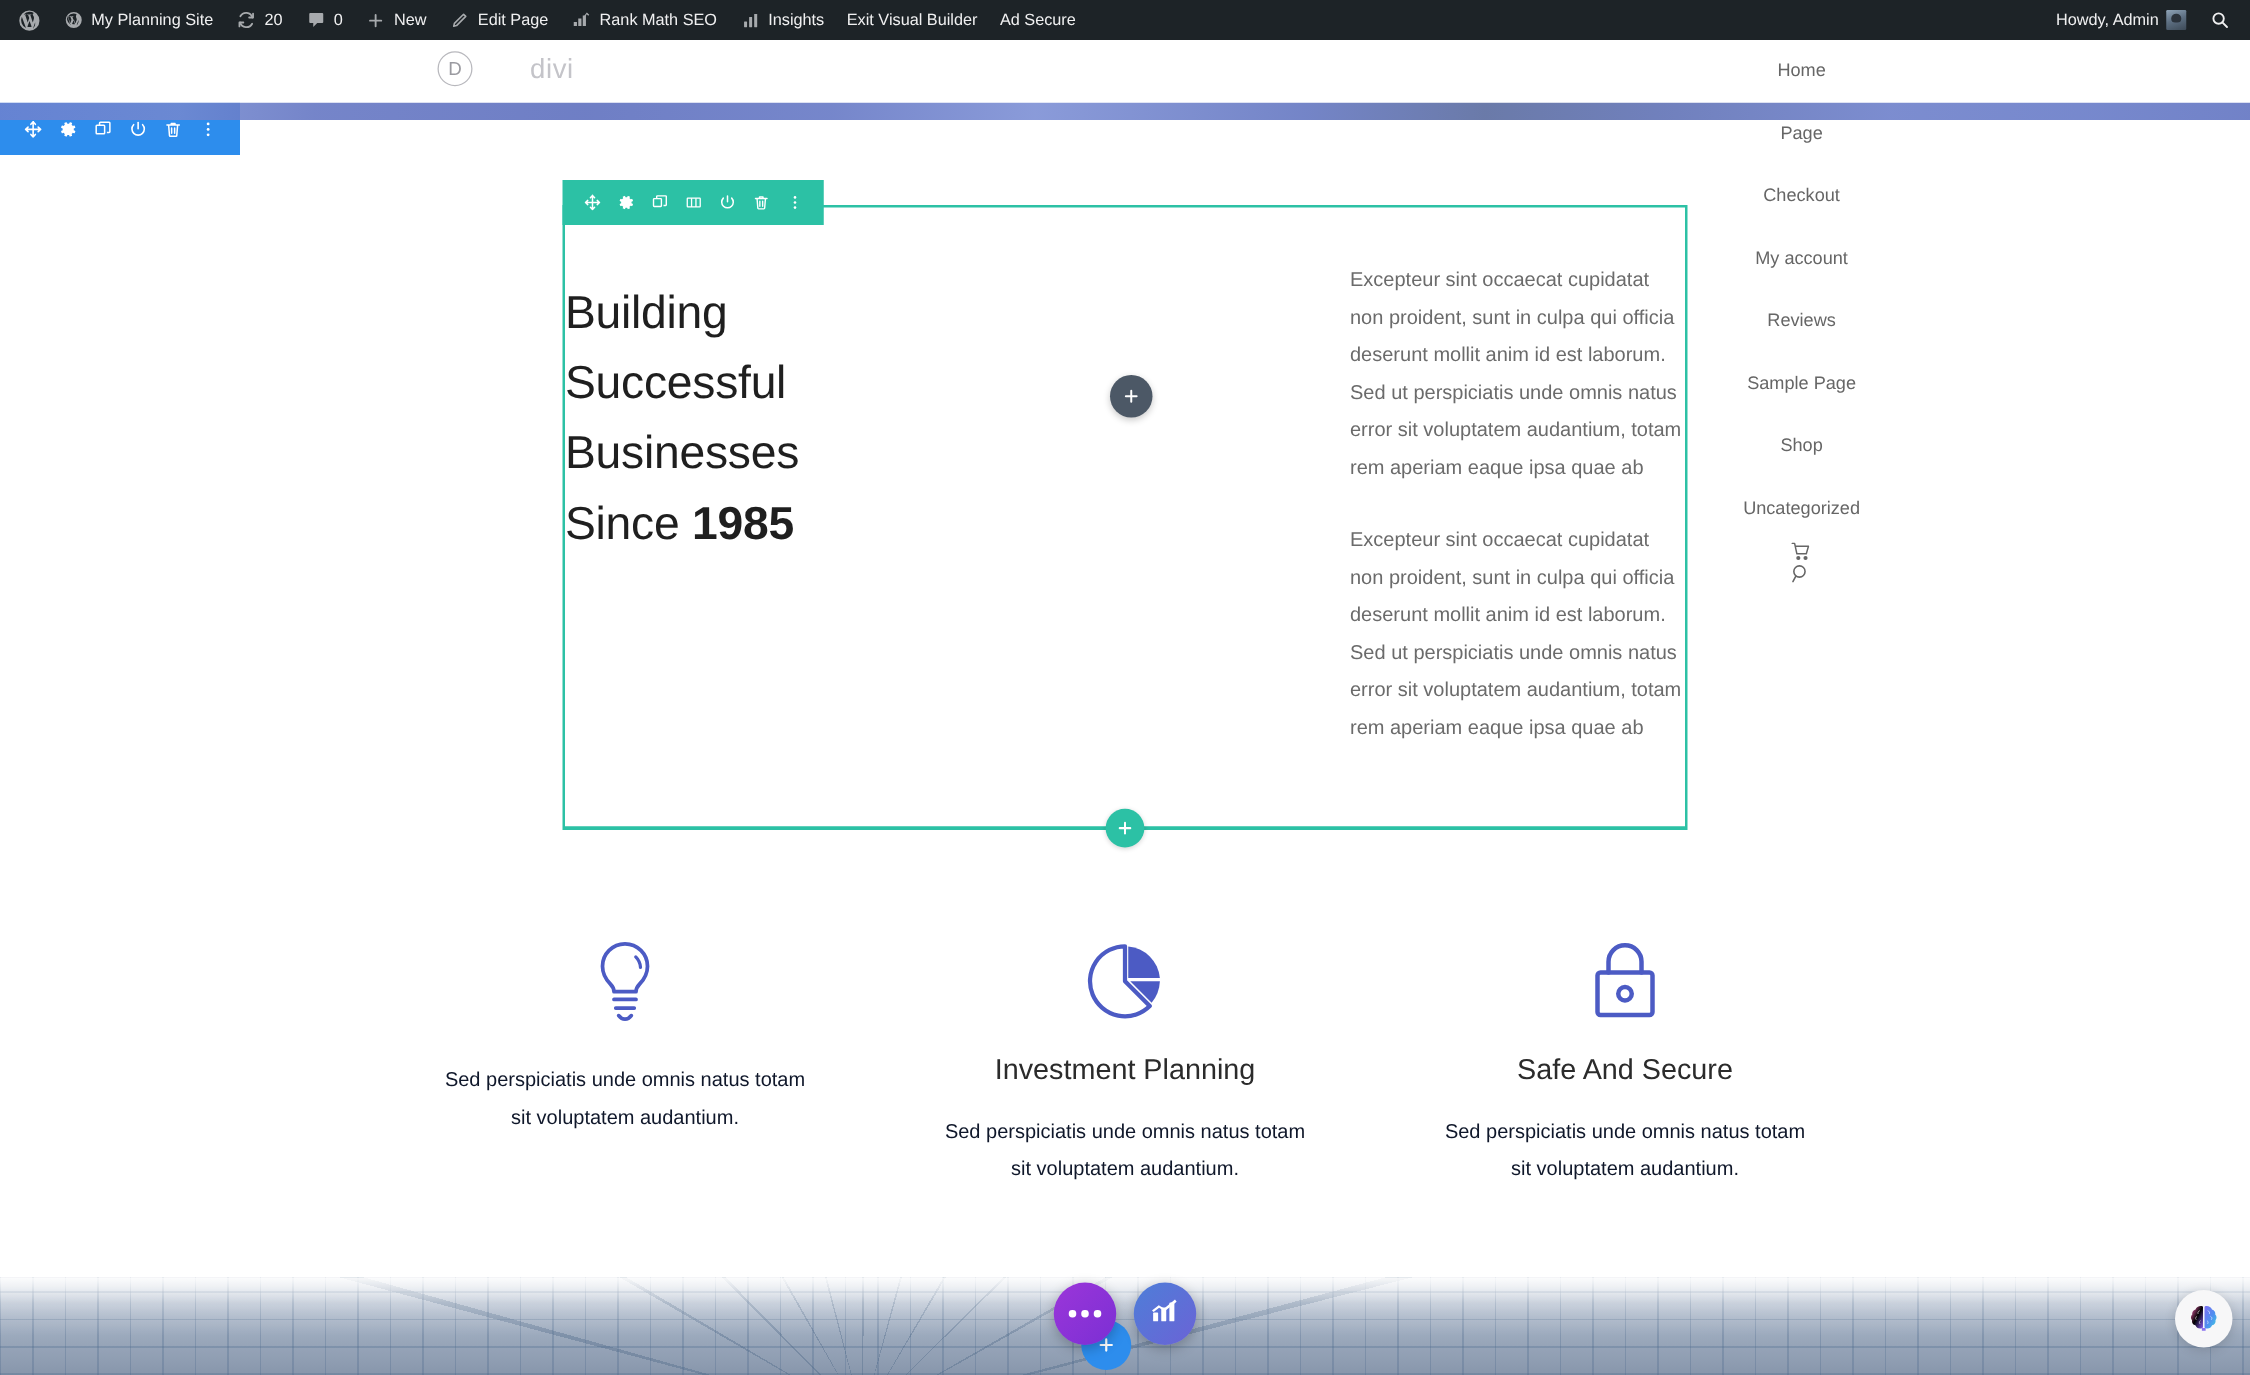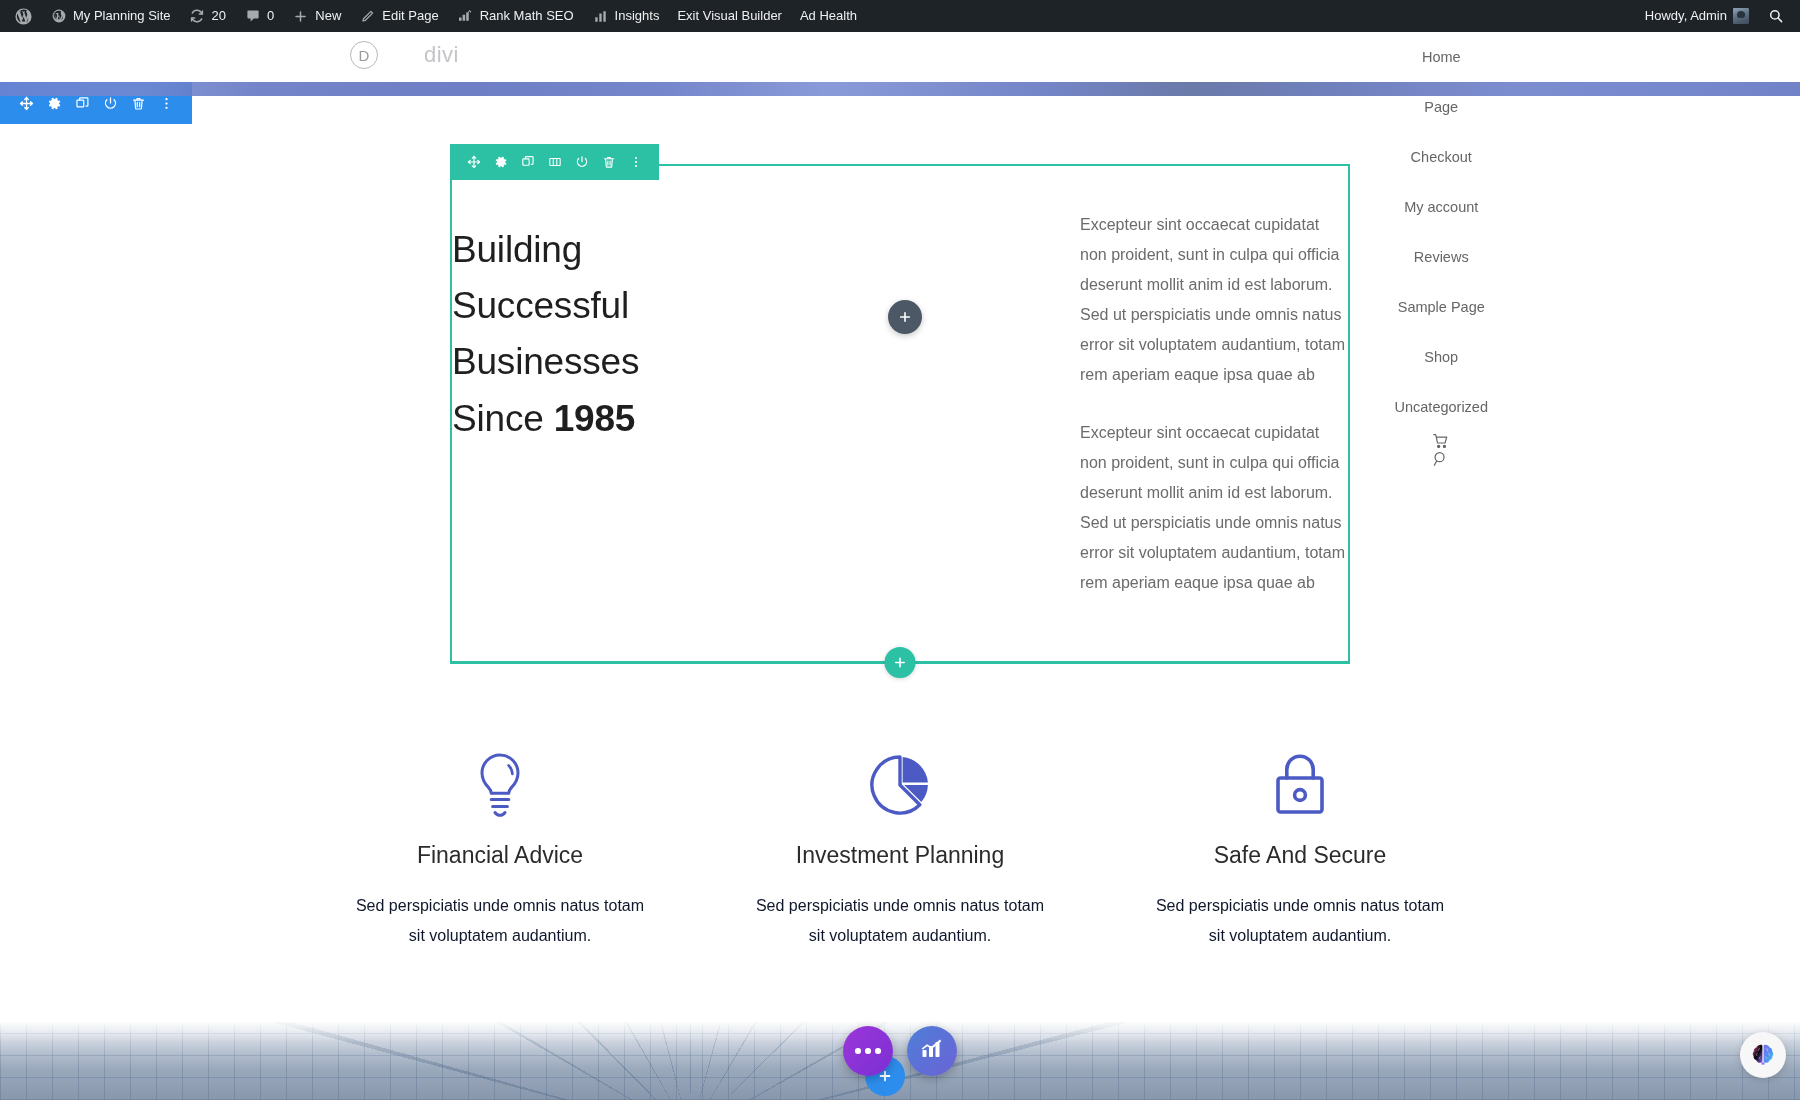--- a/index.html
+++ b/index.html
@@ -332,21 +332,21 @@
         </svg>
       </span>
       <span>Insights</span>
     </div>
 
     <div class="ab-item">
       <span>Exit Visual Builder</span>
     </div>
 
     <div class="ab-item">
-      <span>Ad Health</span>
+      <span>Ad Secure</span>
     </div>
   </div>
 
   <div class="ab-right">
     <div class="ab-item">
       <span>Howdy, Admin</span>
       <span class="ab-avatar"></span>
     </div>
     <div class="ab-item">
       <span class="ab-ico">
@@ -512,21 +512,20 @@
 
     <div class="feature">
       <div class="feature-icon">
         <svg width="60" height="68" viewBox="0 0 60 68" fill="none" stroke="#4c5bc4" stroke-width="3" stroke-linecap="round" stroke-linejoin="round">
           <path d="M30 4c-9.9 0-18 8-18 17.9 0 6.7 3.2 11 6.2 14.2 1.9 2 3 3.8 3 6.2h17.6c0-2.4 1.1-4.2 3-6.2C44.8 32.9 48 28.6 48 21.9 48 12 39.9 4 30 4z"></path>
           <path d="M21.2 48.5h17.6M22.6 55.4h14.8"></path>
           <path d="M25 61.5c1.3 1.8 3 2.8 5 2.8s3.7-1 5-2.8"></path>
           <path d="M38.6 14.5a13 13 0 0 1 3.8 8.4" stroke-width="2.6"></path>
         </svg>
       </div>
-      <div class="feature-title">Financial Advice</div>
       <div class="feature-text">Sed perspiciatis unde omnis natus totam sit voluptatem audantium.</div>
     </div>
 
     <div class="feature">
       <div class="feature-icon">
         <svg width="68" height="68" viewBox="0 0 68 68" fill="none">
           <path d="M34 6a28 28 0 1 0 19.8 47.8L34 34V6z" stroke="#4c5bc4" stroke-width="3.4" stroke-linejoin="round"></path>
           <path d="M36.6 6.1V31.4h25.3A28 28 0 0 0 36.6 6.1z" fill="#4c5bc4"></path>
           <path d="M61.9 34H38.2l17.1 17.1A27.9 27.9 0 0 0 61.9 34z" fill="#4c5bc4"></path>
         </svg>

